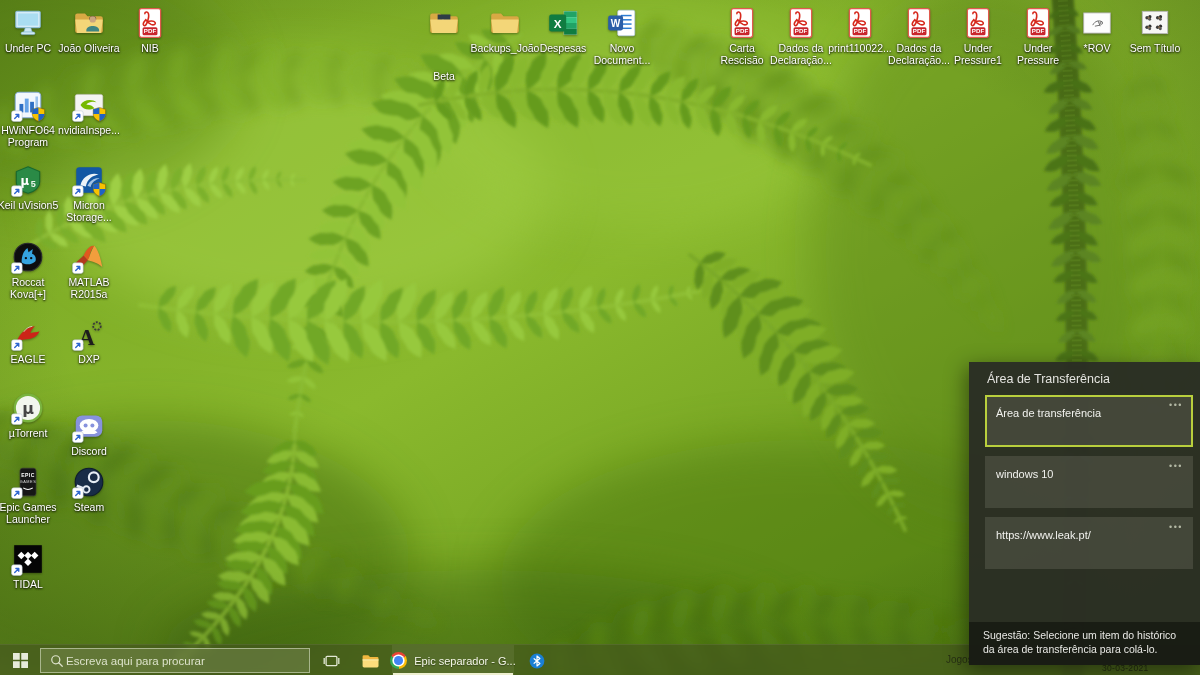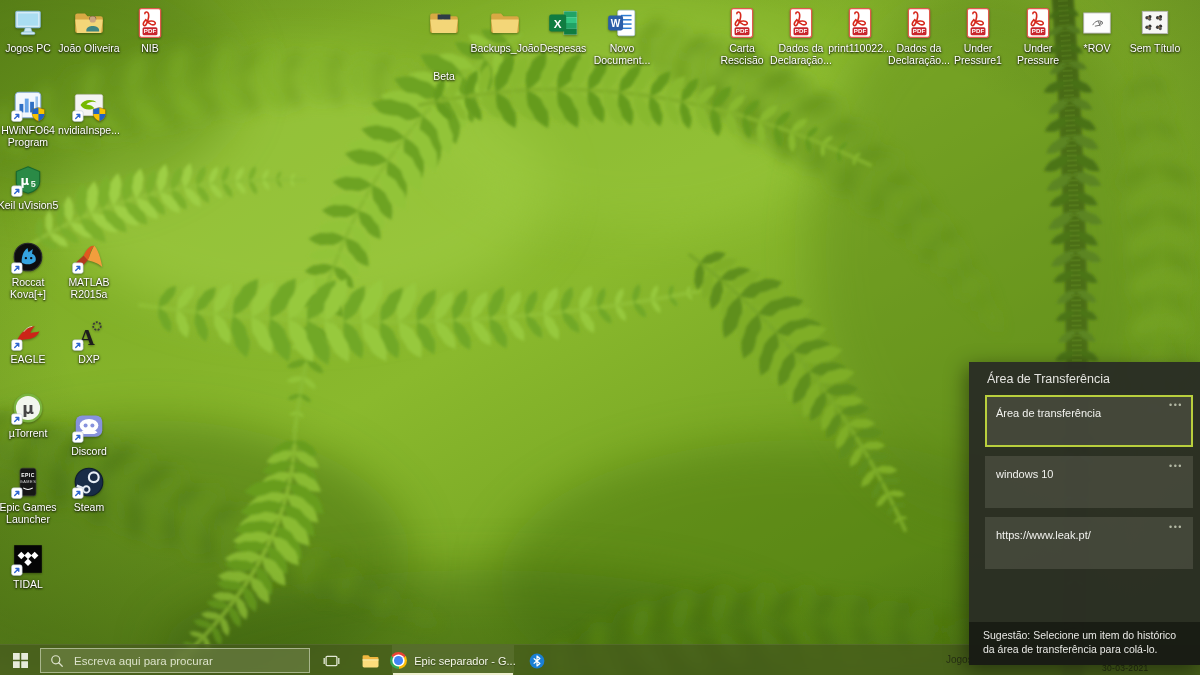--- a/index.html
+++ b/index.html
@@ -31,21 +31,21 @@
   .clip-suggestion{margin-top:auto;background:rgba(8,10,6,.5);color:#e9e9e5;font-size:10.5px;
     line-height:1.4;padding:6px 14px 8px 14px;}
 
   
   #taskbar{position:absolute;left:0;bottom:0;width:1200px;height:31px;z-index:30;
     background:rgba(68,84,32,.6);backdrop-filter:blur(4px);border-top:1px solid rgba(255,255,255,.07);box-sizing:border-box;}
   .tb-btn{position:absolute;top:0;height:31px;display:flex;align-items:center;justify-content:center;cursor:pointer;}
   #start-button{left:0;width:40px;}
   .search-box{position:absolute;left:40px;top:3px;width:270px;height:25px;box-sizing:border-box;
     background:rgba(228,235,208,.16);border:1px solid rgba(240,245,225,.5);
-    display:flex;align-items:center;gap:8px;padding:0 9px;cursor:text;}
+    display:flex;align-items:center;padding:0 9px;cursor:text;}
   .search-box input{flex:1;background:transparent;border:none;outline:none;color:#e9edda;font-size:11.5px;
     font-family:"Liberation Sans","DejaVu Sans",sans-serif;}
   .search-box input::placeholder{color:#dce2ca;}
   #task-view{left:314px;width:34px;}
   #explorer-btn{left:352px;width:36px;}
   #chrome-btn{left:392px;width:122px;display:flex;align-items:center;gap:7px;padding:0 8px;box-sizing:border-box;
     background:rgba(255,255,255,.07);}
   #chrome-label{font-size:11px;color:#f4f6e8;white-space:nowrap;text-shadow:0 1px 1px rgba(0,0,0,.4);}
   .active-underline{position:absolute;left:1px;right:1px;bottom:0;height:3px;background:#eef0d0;}
   .chrome-icon{width:17px;height:17px;border-radius:50%;flex:0 0 17px;position:relative;
@@ -755,21 +755,21 @@
       </svg>
     </div>
   <div id="icons-layer">
       <div class="dicon" style="left: -5px; top: 6px;">
         <div class="dicon-glyph"><svg viewBox="0 0 32 32">
             <rect x="4.5" y="5" width="23" height="15.5" rx="1.2" fill="#d6ecf8" stroke="#89bdd6"></rect>
             <rect x="6.5" y="7" width="19" height="11.5" fill="#aaddf2"></rect>
             <path d="M13.5 20.5 H18.5 L20 24.5 H12 Z" fill="#cfe8f4" stroke="#89bdd6" stroke-width="0.6"></path>
             <rect x="9.5" y="24.5" width="13" height="2.4" rx="1.2" fill="#cfe8f4" stroke="#89bdd6" stroke-width="0.6"></rect>
           </svg></div>
-        <div class="dicon-label">Jogos PC</div>
+        <div class="dicon-label">Under PC</div>
       </div>
       <div class="dicon" style="left: 56px; top: 6px;">
         <div class="dicon-glyph"><svg viewBox="0 0 32 32">
             <path d="M3 9 Q3 7 5 7 H12.2 L14.6 9.6 H27 Q29 9.6 29 11.6 V23.5 Q29 25.5 27 25.5 H5 Q3 25.5 3 23.5 Z" fill="#d8a944"></path>
             <path d="M3.4 12.6 H28.6 Q29 12.6 28.9 13.2 L27.4 24.6 Q27.2 25.5 26.2 25.5 H5.8 Q4.8 25.5 4.6 24.6 L3.1 13.2 Q3 12.6 3.4 12.6 Z" fill="#f3d678"></path>
             <path d="M16.3 11.4 C16.5 8.8 22.5 8.6 22.7 11.4 L22.7 13 L16.3 13 Z" fill="#4a3a2c"></path>
             <circle cx="19.5" cy="12.6" r="3" fill="#caa57f"></circle>
             <path d="M13.5 22.5 C14 17.5 25 17.5 25.5 22.5 L25.5 24 H13.5 Z" fill="#3f8582"></path>
           </svg></div>
         <div class="dicon-label">João Oliveira</div>
@@ -968,20 +968,38 @@
             <path d="M16 3.5 L27 8 V17.5 C27 23.5 21.5 27.3 16 28.5 C10.5 27.3 5 23.5 5 17.5 V8 Z" fill="#2a8a46" stroke="#176a30"></path>
             <text x="13" y="20.5" font-size="11" font-weight="bold" fill="#fff" text-anchor="middle" font-family="DejaVu Sans,sans-serif">µ</text>
             <text x="21" y="23" font-size="8.5" font-weight="bold" fill="#e8f4ea" text-anchor="middle">5</text>
             <g transform="translate(0.5,21.5)">
               <rect width="10" height="10" rx="2" fill="#fff" stroke="#b9c6d4" stroke-width="0.5"></rect>
               <path d="M3 7.2 L6.8 3.4 M4.1 3.4 H6.8 V6.1" stroke="#2f66d0" stroke-width="1.3" fill="none" stroke-linecap="round" stroke-linejoin="round"></path>
             </g>
           </svg></div>
         <div class="dicon-label">Keil uVision5</div>
       </div>
+      <div class="dicon" style="left: 56px; top: 163px;">
+        <div class="dicon-glyph"><svg viewBox="0 0 32 32">
+            <rect x="4" y="4" width="24" height="24" rx="3" fill="#1257a4"></rect>
+            <path d="M8 21 C10 12 19 8.5 25 11 C20 11.5 14.5 14.5 13 22 Z" fill="#ffffff" opacity="0.92"></path>
+            <path d="M14.5 21.5 C17 16 22 13.5 26 14.5 C22.5 15.5 18.5 18 17.5 22.5 Z" fill="#bcd6f0" opacity="0.85"></path>
+            <g transform="translate(20,18.5)">
+              <path d="M0 1.4 C2.5 1.4 3.6 0 5.8 0 C8 0 9.1 1.4 11.6 1.4 V6 C11.6 9.6 8.2 12 5.8 12.8 C3.4 12 0 9.6 0 6 Z" fill="#f8c200" stroke="#7a6000" stroke-width="0.5"></path>
+              <path d="M0 1.4 C2.5 1.4 3.6 0 5.8 0 V6 H0 Z" fill="#1f63c4"></path>
+              <path d="M5.8 6 H11.6 C11.6 9.6 8.2 12 5.8 12.8 Z" fill="#1f63c4"></path>
+            </g>
+            <g transform="translate(0.5,21.5)">
+              <rect width="10" height="10" rx="2" fill="#fff" stroke="#b9c6d4" stroke-width="0.5"></rect>
+              <path d="M3 7.2 L6.8 3.4 M4.1 3.4 H6.8 V6.1" stroke="#2f66d0" stroke-width="1.3" fill="none" stroke-linecap="round" stroke-linejoin="round"></path>
+            </g>
+          </svg></div>
+        <div class="dicon-label">Micron
+Storage...</div>
+      </div>
       <div class="dicon" style="left: -5px; top: 240px;">
         <div class="dicon-glyph"><svg viewBox="0 0 32 32">
             <circle cx="16" cy="16" r="13" fill="#0d0d0f" stroke="#2a2a2e"></circle>
             <path d="M10 21 C10 13 13 9.5 15.5 7.5 L16.5 11.5 L20.5 8.5 L19.8 13 C22.8 14 24 17 23 20 C20 23.5 13 23.8 10 21 Z" fill="#35a3e0"></path>
             <circle cx="14" cy="17" r="1.1" fill="#0d0d0f"></circle>
             <circle cx="19" cy="17" r="1.1" fill="#0d0d0f"></circle>
             <g transform="translate(0.5,21.5)">
               <rect width="10" height="10" rx="2" fill="#fff" stroke="#b9c6d4" stroke-width="0.5"></rect>
               <path d="M3 7.2 L6.8 3.4 M4.1 3.4 H6.8 V6.1" stroke="#2f66d0" stroke-width="1.3" fill="none" stroke-linecap="round" stroke-linejoin="round"></path>
             </g>

